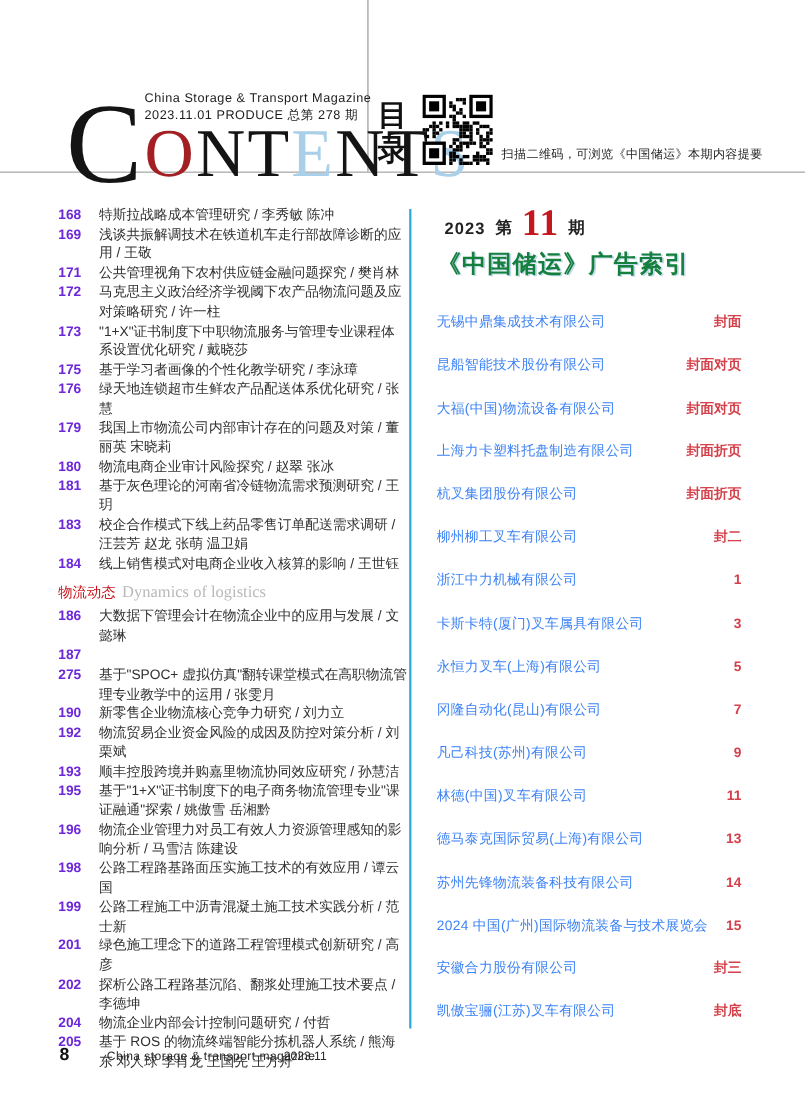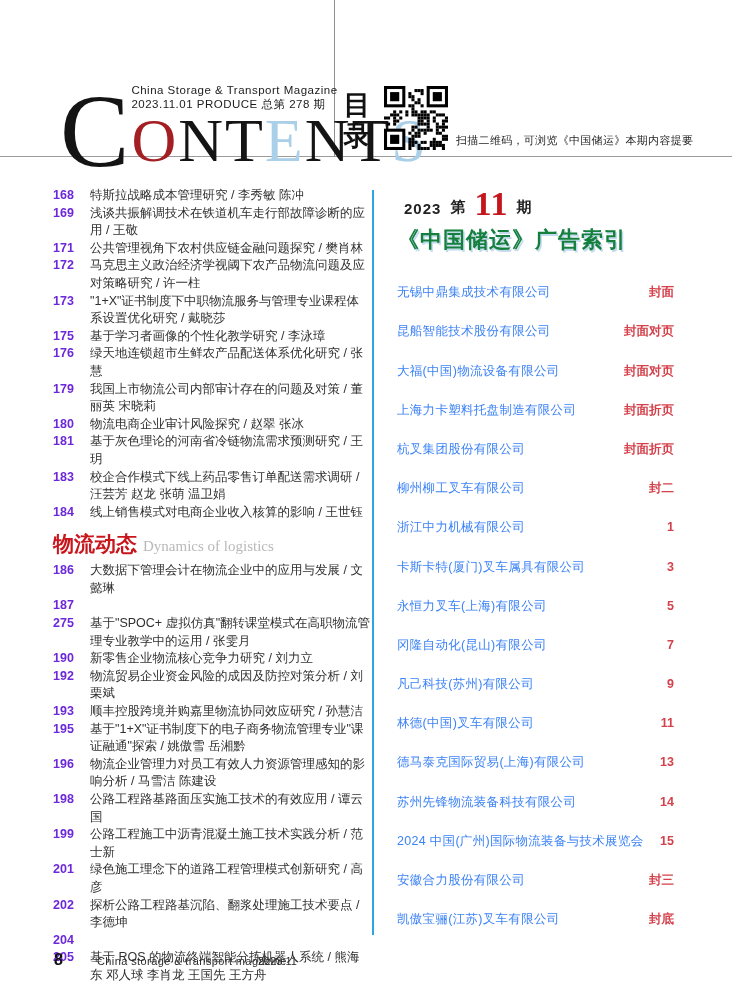--- a/index.html
+++ b/index.html
@@ -22,21 +22,21 @@
   .toc-cn{position:absolute;left:342px;top:90px;font-size:27px;font-weight:600;line-height:31px;color:#111;text-align:center;width:30px;}
   .qr{position:absolute;left:384px;top:86px;width:64px;height:64px;}
   .qr svg{width:100%;height:100%;display:block;fill:#000;}
   .qr-caption{position:absolute;left:456px;top:133px;font-size:11px;color:#1f1f1f;letter-spacing:.3px;white-space:nowrap;}
   
   .toc-col{position:absolute;left:53px;top:187px;width:318px;}
   .toc-item{display:flex;font-size:12.5px;line-height:17.6px;}
   .toc-num{width:37px;flex-shrink:0;font-weight:bold;color:#6d28d9;}
   .toc-title{flex:1;color:#303030;}
   .sec-head{margin:9px 0 4px;}
-  .sec-cn{font-size:21px;font-weight:bold;color:#c8161d;}
+  .sec-cn{font-size:13px;font-weight:normal;color:#c8161d;}
   .sec-en{font-family:"Liberation Serif","DejaVu Serif",serif;font-size:15px;color:#b9b9b9;margin-left:6px;}
   
   .divider{position:absolute;left:372px;top:190px;width:2px;height:745px;background:#2aa7e0;}
   .ad-col{position:absolute;left:397px;top:190px;width:277px;}
   .ad-issue{font-size:15px;font-weight:bold;color:#222;margin-left:7px;display:flex;align-items:flex-end;}
   .ad-issue .big-no{font-family:"Liberation Serif","DejaVu Serif",serif;font-size:34px;font-weight:bold;color:#c5161d;margin:0 8px;line-height:.8;}
   .ad-issue span{letter-spacing:1px;}
   .ad-title{margin-top:8px;font-size:22px;font-weight:bold;color:#15803d;letter-spacing:1px;text-shadow:1.5px 1.5px 0 #c3d9ee;}
   .ad-list{margin-top:29px;}
   .ad-row{display:flex;justify-content:space-between;align-items:baseline;height:39.2px;font-size:12.5px;}
@@ -324,20 +324,21 @@
         <span class="toc-title">绿色施工理念下的道路工程管理模式创新研究 / 高彦</span>
       </div>
 
       <div class="toc-item">
         <span class="toc-num">202</span>
         <span class="toc-title">探析公路工程路基沉陷、翻浆处理施工技术要点 / 李德坤</span>
       </div>
 
       <div class="toc-item">
         <span class="toc-num">204</span>
+        <span class="toc-title">物流企业内部会计控制问题研究 / 付哲</span>
       </div>
 
       <div class="toc-item">
         <span class="toc-num">205</span>
         <span class="toc-title">基于 ROS 的物流终端智能分拣机器人系统 / 熊海东 邓人球 李肖龙 王国先 王方舟</span>
       </div>
 
     </div>
 </div>
 

